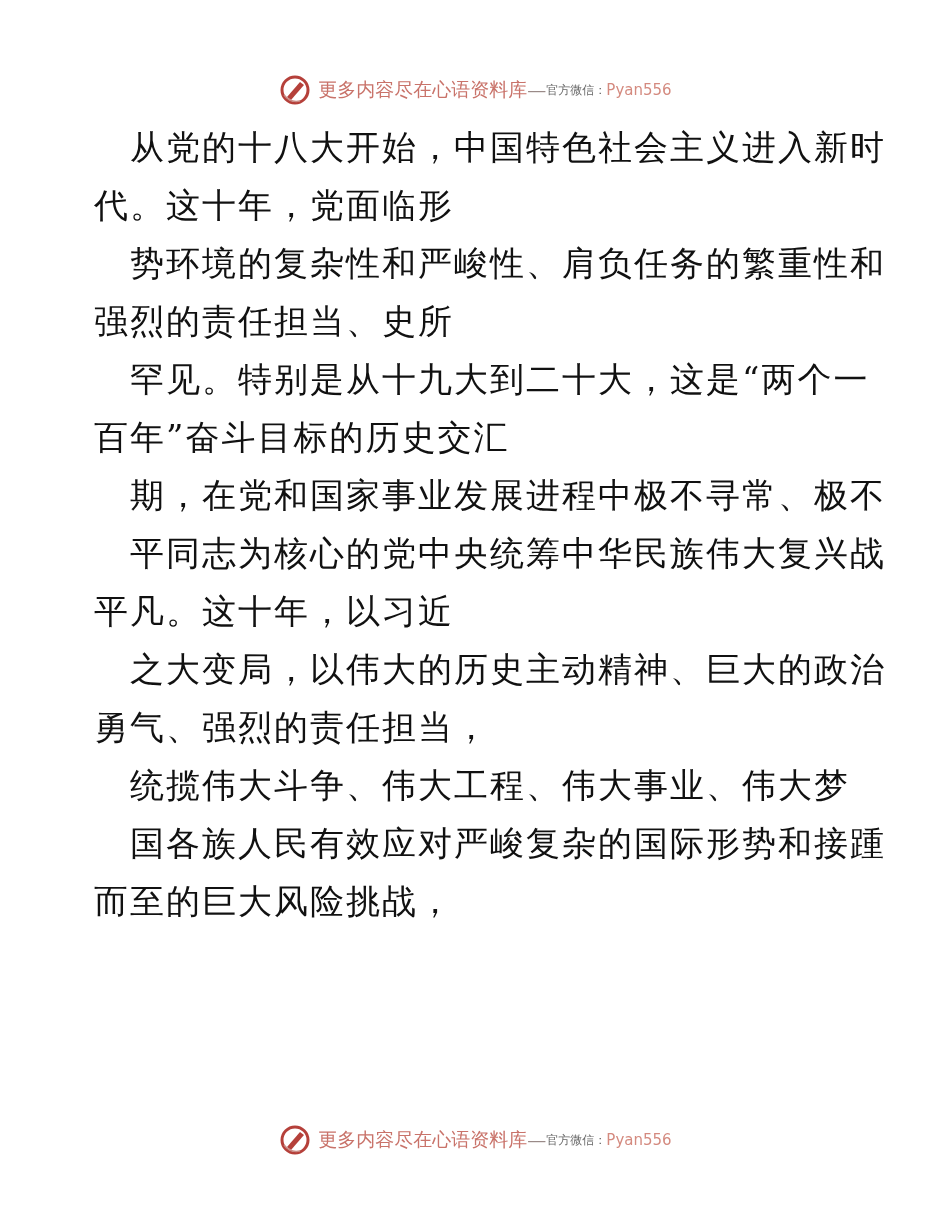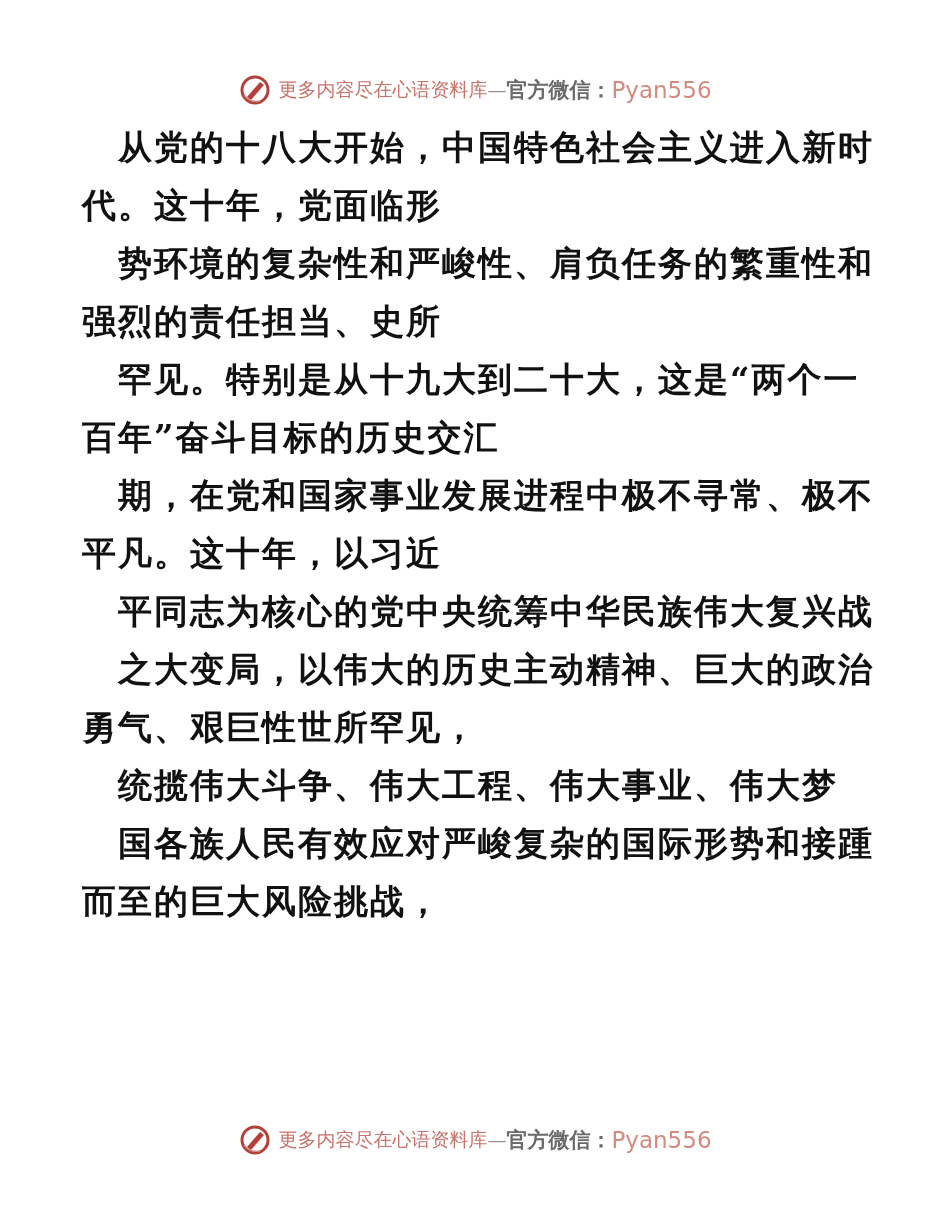--- a/index.html
+++ b/index.html
@@ -5,23 +5,23 @@
     html, body { margin: 0; padding: 0; background: #ffffff; }
     body { width: 950px; height: 1230px; position: relative; overflow: hidden;
            font-family: "DejaVu Serif", "Liberation Serif", serif; color: #111; }
     .banner { position: absolute; left: 0; width: 950px; height: 40px;
               display: flex; align-items: center; justify-content: center; }
     .banner.top { top: 70px; }
     .banner.bottom { top: 1120px; }
     .logo { width: 34px; height: 34px; margin-right: 6px; }
     .banner-red { color: #c9736a; font-size: 19px; font-family: "DejaVu Serif", serif; letter-spacing: 0px; }
     .banner-dash { color: #9a8a88; font-size: 19px; }
-    .banner-gray { color: #6a6a6a; font-size: 21px; font-weight: bold; }
-    .banner-id { color: #d48a7f; font-size: 23px; font-family: "DejaVu Sans", sans-serif; }
-    .body-text { position: absolute; left: 82px; top: 118px; width: 760px; font-weight: bold; }
+    .banner-gray { color: #6a6a6a; font-size: 12px; }
+    .banner-id { color: #d48a7f; font-size: 15px; font-family: "DejaVu Sans", sans-serif; }
+    .body-text { position: absolute; left: 94px; top: 118px; width: 760px; }
     .line { font-size: 34px; line-height: 58px; height: 58px; white-space: nowrap;
             letter-spacing: 2px; }
     .line.indent { padding-left: 36px; }
   </style>
 </head>
 <body>
 
 <div class="banner top">
   <svg class="logo" viewBox="0 0 34 34">
     <circle cx="17" cy="17" r="13" fill="none" stroke="#b5403a" stroke-width="3"></circle>
@@ -35,24 +35,24 @@
 </div>
 
 <div class="body-text">
   <div class="line indent">从党的十八大开始，中国特色社会主义进入新时</div>
   <div class="line">代。这十年，党面临形</div>
   <div class="line indent">势环境的复杂性和严峻性、肩负任务的繁重性和</div>
   <div class="line">强烈的责任担当、史所</div>
   <div class="line indent">罕见。特别是从十九大到二十大，这是“两个一</div>
   <div class="line">百年”奋斗目标的历史交汇</div>
   <div class="line indent">期，在党和国家事业发展进程中极不寻常、极不</div>
+  <div class="line indent">平同志为核心的党中央统筹中华民族伟大复兴战</div>
   <div class="line">平凡。这十年，以习近</div>
-  <div class="line indent">平同志为核心的党中央统筹中华民族伟大复兴战</div>
   <div class="line indent">之大变局，以伟大的历史主动精神、巨大的政治</div>
-  <div class="line">勇气、艰巨性世所罕见，</div>
+  <div class="line">勇气、强烈的责任担当，</div>
   <div class="line indent">统揽伟大斗争、伟大工程、伟大事业、伟大梦</div>
   <div class="line indent">国各族人民有效应对严峻复杂的国际形势和接踵</div>
   <div class="line">而至的巨大风险挑战，</div>
 </div>
 
 <div class="banner bottom">
   <svg class="logo" viewBox="0 0 34 34">
     <circle cx="17" cy="17" r="13" fill="none" stroke="#b5403a" stroke-width="3"></circle>
     <path d="M9 24 L22 9 L26 12 L13 27 Z" fill="#b5403a"></path>
     <path d="M6 22 Q12 30 22 28" fill="none" stroke="#c98a84" stroke-width="1.5"></path>

